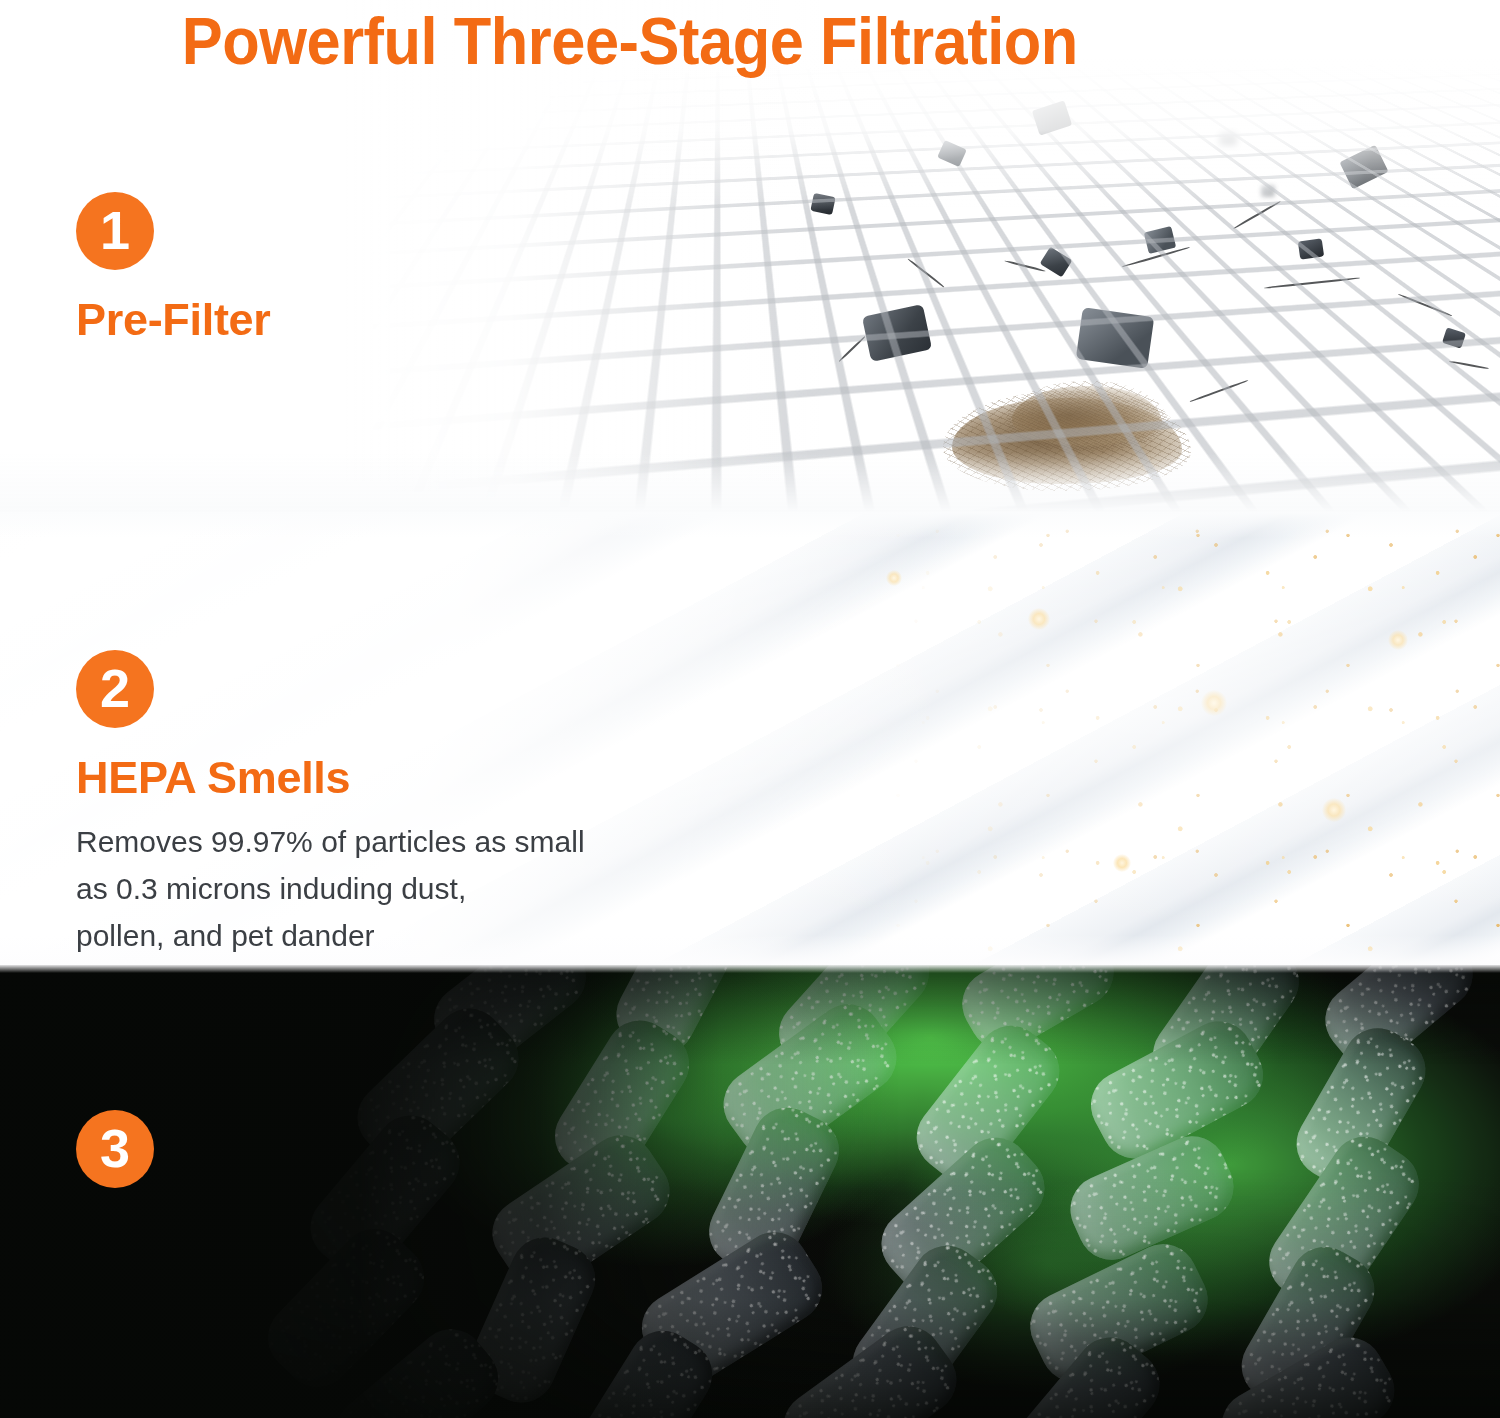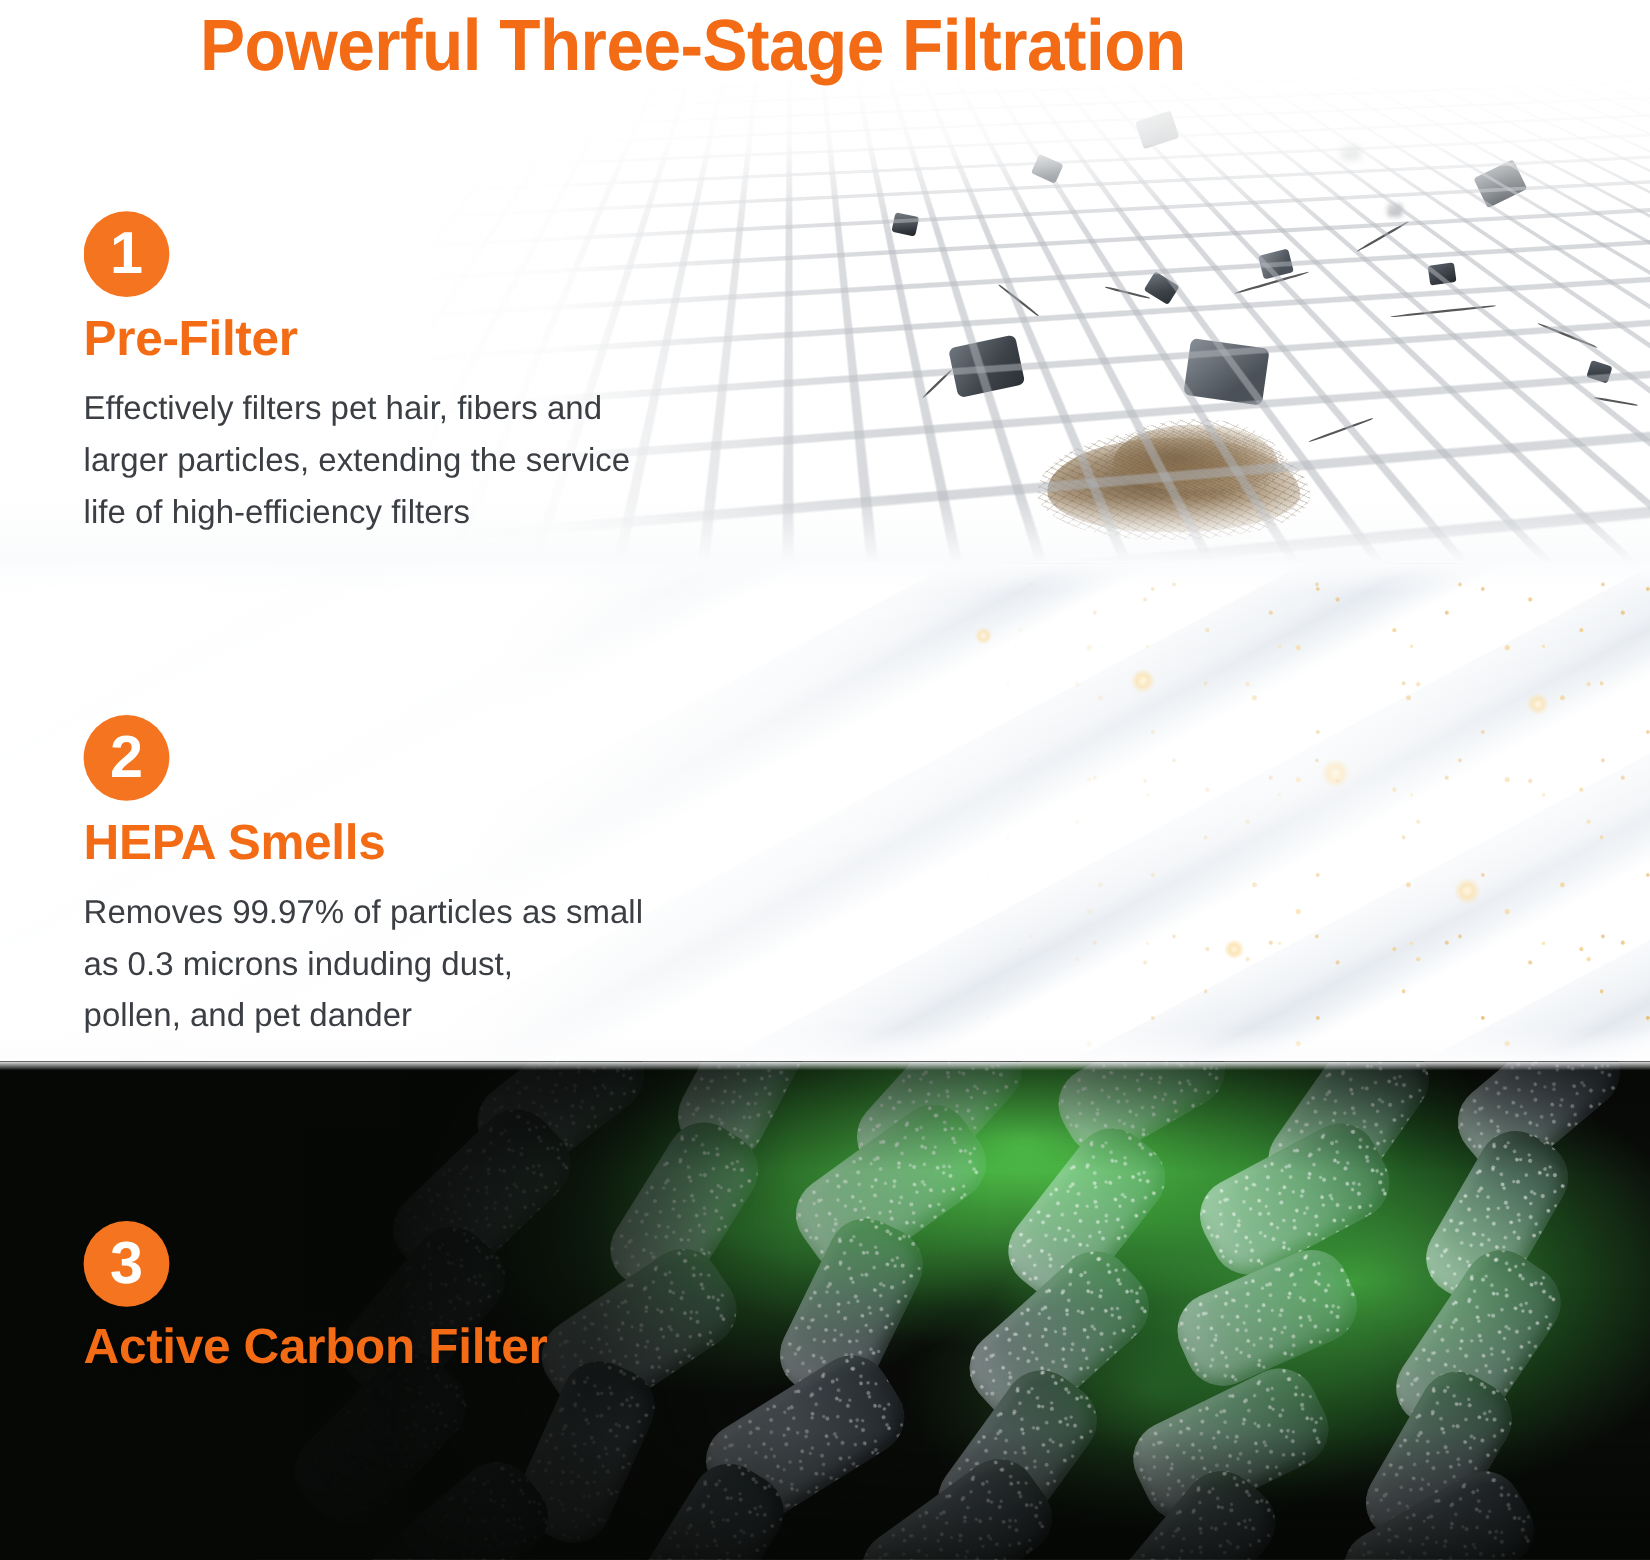--- a/index.html
+++ b/index.html
@@ -188,21 +188,21 @@
     line-height:54px;
     margin-top:-2px;
   }
 
   .sec-title{
     font-family:"Liberation Sans",sans-serif;
     font-weight:bold;
     color:#F36B14;
     font-size:45px;
     line-height:52px;
-    margin-top:12px;
+    margin-top:24px;
     letter-spacing:-0.3px;
     white-space:nowrap;
   }
   .sec-body{
     font-family:"Liberation Sans",sans-serif;
     font-weight:normal;
     color:#3b3f44;
     font-size:30px;
     line-height:47px;
     margin-top:14px;
@@ -312,35 +312,31 @@
       <div class="carbon-vignette"></div>
       <div class="p3-topfade"></div>
     </div>
   </div>
 
   <div class="content" id="content1">
     <div class="badge">
       <span>1</span>
     </div>
     <div class="sec-title">Pre-Filter</div>
-    <div class="sec-body">Effectively filters pet hair, fibers and
-larger particles, extending the service
-life of high-efficiency filters</div>
   </div>
 
   <div class="content" id="content2">
     <div class="badge">
       <span>2</span>
     </div>
     <div class="sec-title">HEPA Smells</div>
     <div class="sec-body">Removes 99.97% of particles as small
 as 0.3 microns induding dust,
 pollen, and pet dander</div>
   </div>
 
   <div class="content" id="content3">
     <div class="badge">
       <span>3</span>
     </div>
-    <div class="sec-title tshadow-dark">Active Carbon Filter</div>
   </div>
 
 </div>
 
 </body></html>

